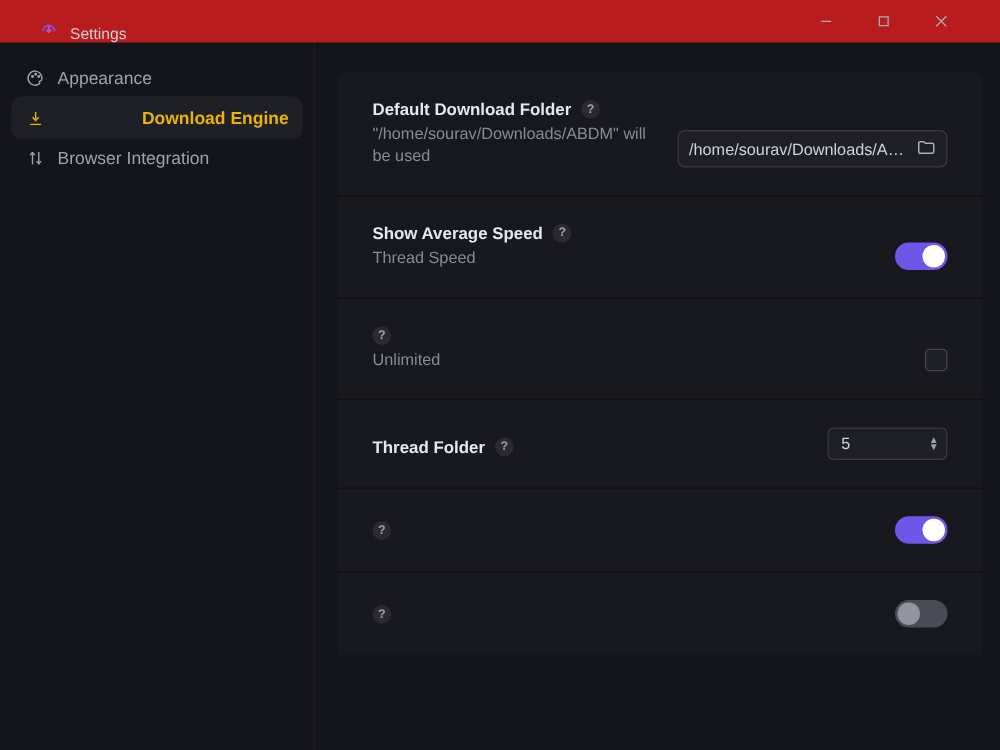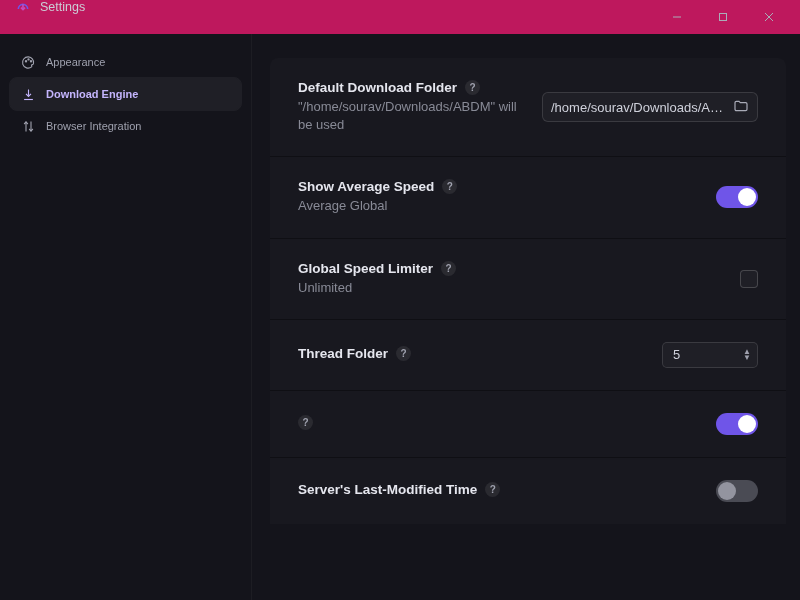--- a/index.html
+++ b/index.html
@@ -9,23 +9,23 @@
     font-family: -apple-system, BlinkMacSystemFont, "Segoe UI", sans-serif;
     color: #b0b2bd;
     font-size: 13px;
     overflow: hidden;
   }
 
   
   .titlebar {
     height: 34px;
     display: flex;
-    align-items: flex-start;
-    padding: 0 8px;
-    background: #be185d;
+    align-items: flex-end;
+    padding: 0 24px;
+    background: #b91c1c;
   }
   .titlebar .app-icon {
     width: 18px; height: 18px;
     margin-left: 6px; margin-right: 8px;
     display: flex; align-items: center; justify-content: center;
   }
   .titlebar .title { color: #cccdd6; font-size: 12.5px; }
   .titlebar .spacer { flex: 1; }
   .titlebar .winbtn {
     width: 46px; height: 34px;
@@ -49,41 +49,42 @@
     align-items: center;
     height: 32px;
     padding: 0 10px;
     border-radius: 7px;
     color: #9fa1ae;
     gap: 10px;
     cursor: pointer;
   }
   .nav-item.active {
     background: rgba(255,255,255,0.05);
-    color: #c4b5fd;
+    color: #eab308;
     outline: 1px solid rgba(255,255,255,0.05);
+    justify-content: space-between;
   }
   .nav-item .icon { width: 16px; height: 16px; display:flex; align-items:center; justify-content:center; }
-  .nav-item .label { font-size: 11px; }
+  .nav-item .label { font-size: 14px; }
   .nav-item.active .label { font-weight: 600; }
 
   
   .content {
     flex: 1;
     padding: 24px 14px 0 18px;
     overflow-y: auto;
   }
   .panel {
     background: rgba(255,255,255,0.018);
     border-radius: 8px 8px 0 0;
     overflow: hidden;
   }
   .row {
     display: flex;
-    align-items: center;
+    align-items: flex-end;
     padding: 22px 28px;
     border-bottom: 1px solid rgba(0,0,0,0.35);
     gap: 16px;
   }
   .row:last-child { border-bottom: none; }
   .row .info { flex: 1; min-width: 0; }
   .row .title {
     display: flex; align-items: center; gap: 8px;
     color: #e5e6ee; font-weight: 600; font-size: 13.5px;
     margin-bottom: 3px;
@@ -246,31 +247,30 @@
           </span>
         </div>
       </div>
 
       <div class="row">
         <div class="info">
           <div class="title">
             <span>Show Average Speed</span>
             <span class="help">?</span>
           </div>
-          <div class="desc">Average Global</div>
+          <div class="desc">Thread Speed</div>
         </div>
         <div class="toggle on">
             <div class="knob"></div>
           </div>
       </div>
 
       <div class="row">
         <div class="info">
           <div class="title">
-            <span>Global Speed Limiter</span>
             <span class="help">?</span>
           </div>
           <div class="desc">Unlimited</div>
         </div>
         <div class="checkbox"></div>
       </div>
 
       <div class="row">
         <div class="info">
           <div class="title">
@@ -294,21 +294,20 @@
           </div>
         </div>
         <div class="toggle on">
             <div class="knob"></div>
           </div>
       </div>
 
       <div class="row">
         <div class="info">
           <div class="title">
-            <span>Server's Last-Modified Time</span>
             <span class="help">?</span>
           </div>
         </div>
         <div class="toggle off">
             <div class="knob"></div>
           </div>
       </div>
 
     </div>
   </div>

